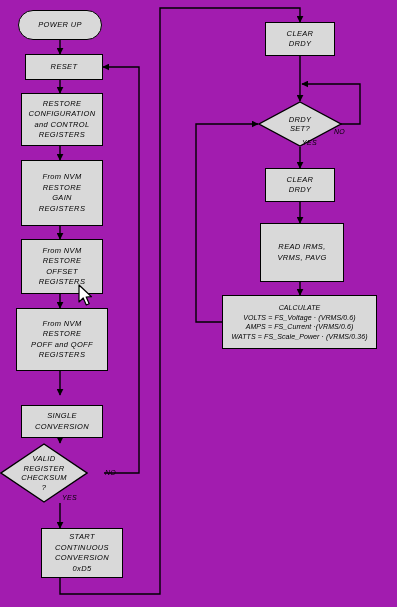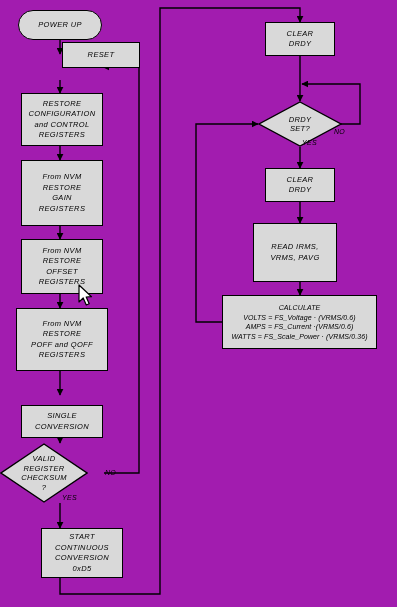--- a/index.html
+++ b/index.html
@@ -130,21 +130,21 @@
       <path d="M 300 202 L 300 223" marker-end="url(#arrow)"></path>
 
       <path d="M 300 282 L 300 295" marker-end="url(#arrow)"></path>
 
       <path d="M 222 322 L 196 322 L 196 124 L 258 124" marker-end="url(#arrow)"></path>
     </g>
   </svg>
 
   <div class="node terminal" style="left:18px; top:10px; width:84px; height:30px;">POWER UP</div>
 
-  <div class="node" style="left:25px; top:42px; width:78px; height:26px;margin-left:37px;">RESET</div>
+  <div class="node" style="left:25px; top:54px; width:78px; height:26px;">RESET</div>
 
   <div class="node" style="left:21px; top:93px; width:82px; height:53px;">RESTORE
 CONFIGURATION
 and CONTROL
 REGISTERS</div>
 
   <div class="node" style="left:21px; top:160px; width:82px; height:66px;">From NVM
 RESTORE
 GAIN
 REGISTERS</div>
@@ -190,21 +190,21 @@
     <div class="diamond-label">DRDY
 SET?</div>
   </div>
 
   <div class="edge-label" style="left:334px; top:128px;">NO</div>
   <div class="edge-label" style="left:302px; top:139px;">YES</div>
 
   <div class="node" style="left:265px; top:168px; width:70px; height:34px;">CLEAR
 DRDY</div>
 
-  <div class="node" style="left:253px; top:223px; width:84px; height:59px;">READ IRMS,
+  <div class="node" style="left:260px; top:223px; width:84px; height:59px;">READ IRMS,
 VRMS, PAVG</div>
 
   <div class="node calc" style="left:222px; top:295px; width:155px; height:54px;">CALCULATE
 VOLTS = FS_Voltage · (VRMS/0.6)
 AMPS = FS_Current ·(VRMS/0.6)
 WATTS = FS_Scale_Power · (VRMS/0.36)</div>
 
   <svg id="cursor" width="17" height="24" viewBox="0 0 17 24" style="left: 78px; top: 284px;">
     <path d="M 1 1 L 1 18 L 5.2 14 L 8.3 21 L 11.2 19.7 L 8.2 13 L 13.5 12.7 Z" fill="#ffffff" stroke="#000000" stroke-width="1.2" stroke-linejoin="round"></path>
   </svg>

